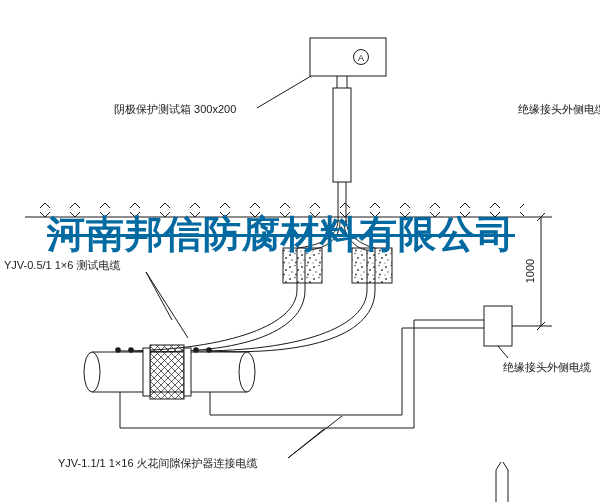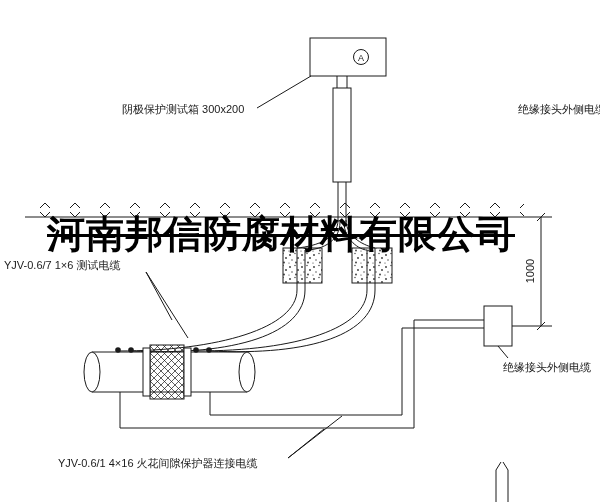--- a/index.html
+++ b/index.html
@@ -5,21 +5,21 @@
   html,body{margin:0;padding:0;background:#888;}
   #canvas{
     position:relative;width:600px;height:504px;background:#ffffff;
     overflow:hidden;font-family:"Liberation Sans","DejaVu Sans",sans-serif;
     color:#1a1a1a;
   }
   #linework{position:absolute;left:0;top:0;}
   .lbl{position:absolute;font-size:11px;white-space:nowrap;color:#1a1a1a;}
   .watermark{
     position:absolute;left:30px;top:209px;width:502px;text-align:center;
-    font-size:38px;font-weight:700;color:#000000;letter-spacing:1px;
+    font-size:38px;font-weight:700;color:#0369a1;letter-spacing:1px;
     text-decoration:line-through;white-space:nowrap;
     font-family:"Liberation Serif","DejaVu Serif",serif;
   }
 </style>
 </head>
 <body>
 
 <div id="canvas">
 
   <svg id="linework" width="600" height="504" viewBox="0 0 600 504">
@@ -125,25 +125,25 @@
       </g>
 
       <g>
         <path d="M496 502 L496 470 L501 462"></path>
         <path d="M508 502 L508 470 L503 462"></path>
       </g>
 
     </g>
   </svg>
 
-  <div class="lbl" style="left:122px;top:102px;">阴极保护测试箱 300x200</div>
+  <div class="lbl" style="left:114px;top:102px;">阴极保护测试箱 300x200</div>
 
   <div class="lbl" style="left:518px;top:102px;">绝缘接头外侧电缆</div>
 
-  <div class="lbl" style="left:4px;top:258px;">YJV-0.6/7 1×6  测试电缆</div>
+  <div class="lbl" style="left:4px;top:258px;">YJV-0.5/1 1×6  测试电缆</div>
 
-  <div class="lbl" style="left:58px;top:456px;">YJV-0.6/1 4×16  火花间隙保护器连接电缆</div>
+  <div class="lbl" style="left:58px;top:456px;">YJV-1.1/1 1×16  火花间隙保护器连接电缆</div>
 
   <div class="lbl" style="left:503px;top:360px;">绝缘接头外侧电缆</div>
 
   <div class="watermark">河南邦信防腐材料有限公司</div>
 
 </div>
 
 </body></html>

